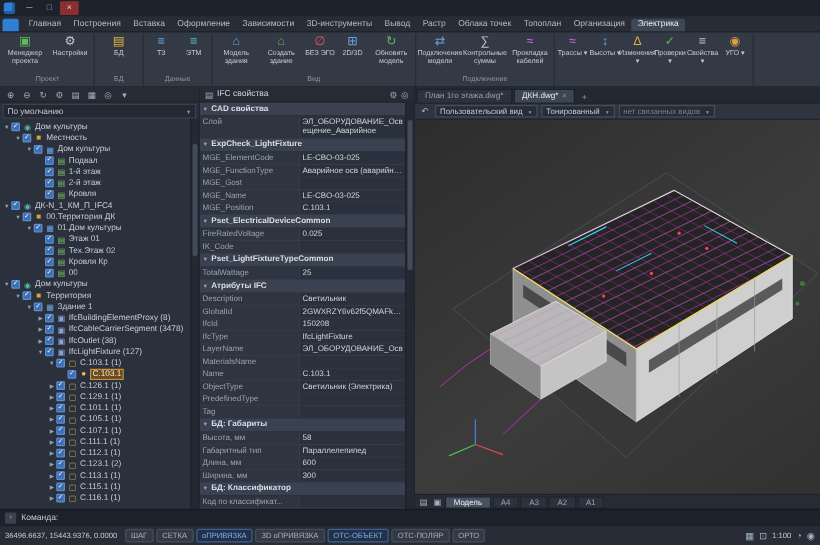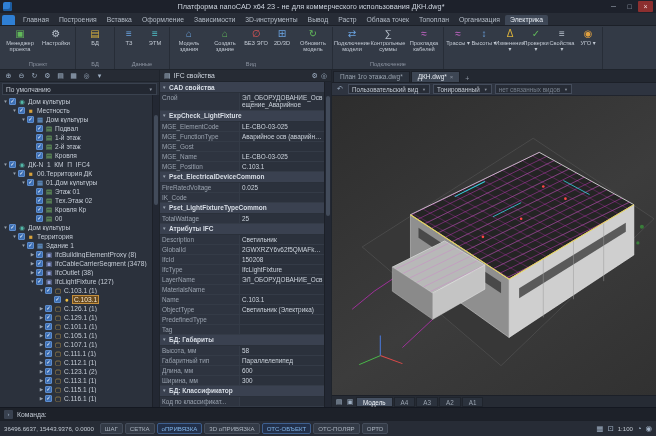--- a/index.html
+++ b/index.html
@@ -93,21 +93,20 @@
   .sico{font-size:7.5px;color:#9fb0c4;}
   .schip{color:#c3cad3;}
 </style>
 </head>
 <body>
 
 <div class="app">
 
   <div class="titlebar">
     <span class="logo"></span>
-    <span class="title">Платформа nanoCAD x64 23 - не для коммерческого использования ДКН.dwg*</span>
     <span class="winbtns" id="winbtns">
         <span class="wbtn">─</span>
         <span class="wbtn">□</span>
         <span class="wbtn close">×</span>
       </span>
   </div>
 
   <div class="tabrow">
     <span class="appbtn"></span>
     <div id="ribbon-tabs" style="display:flex;align-items:flex-end;">

